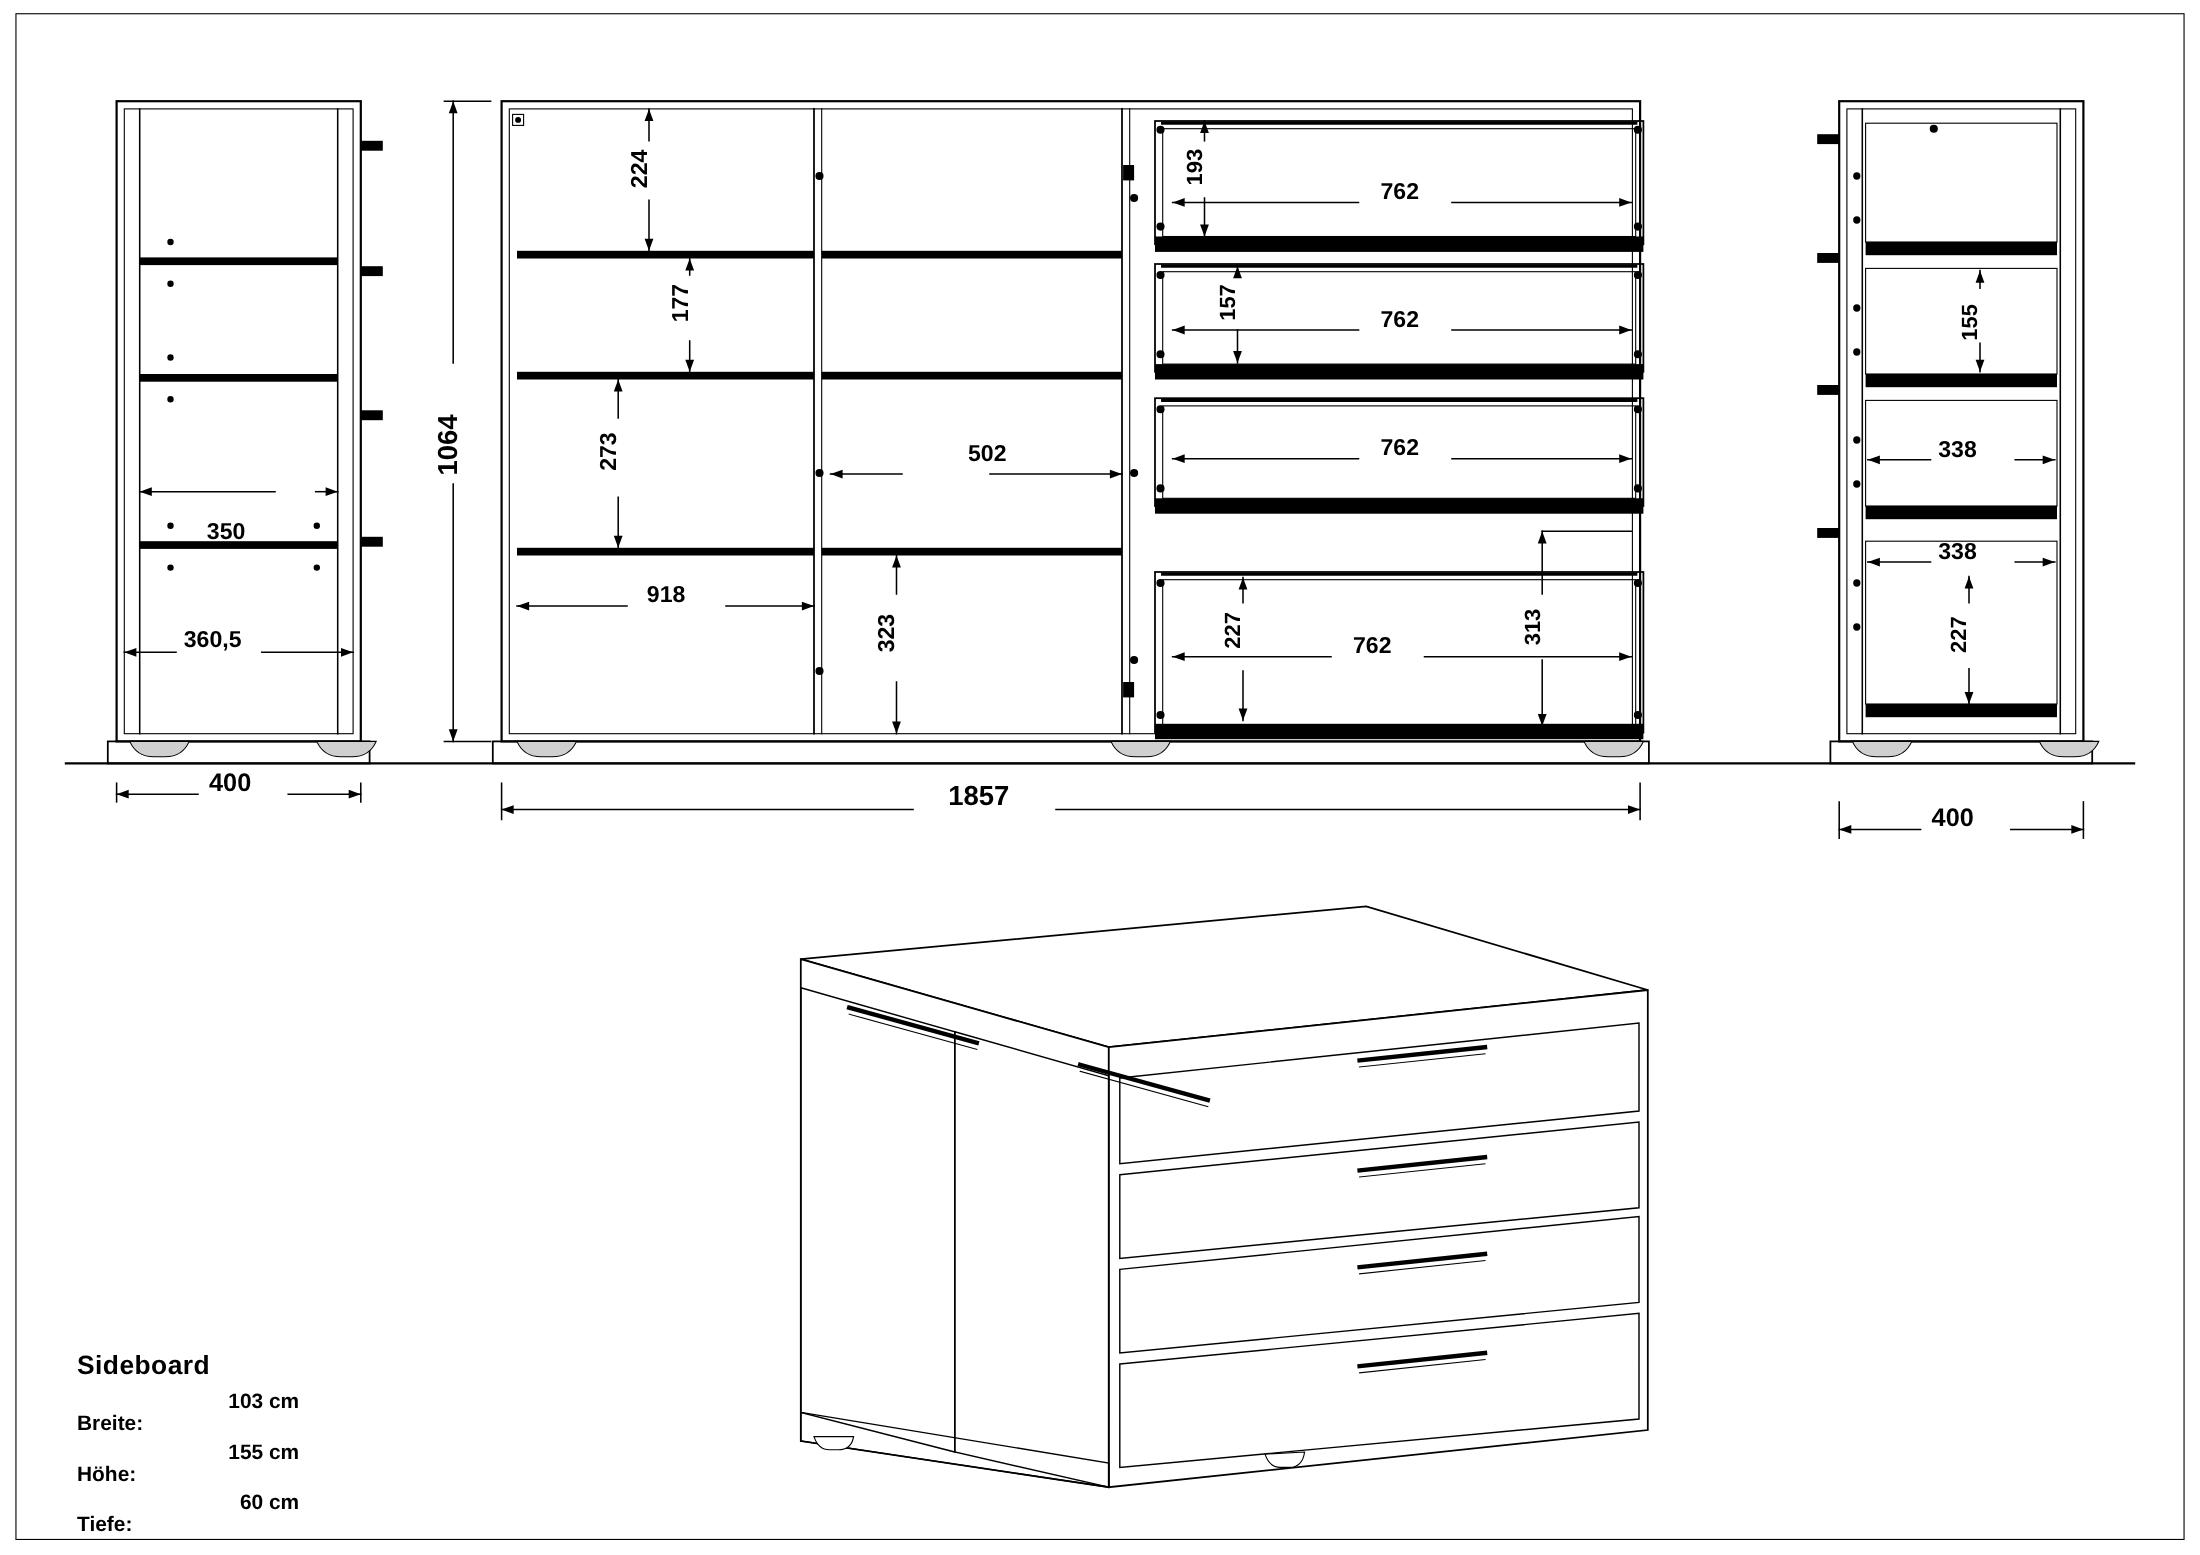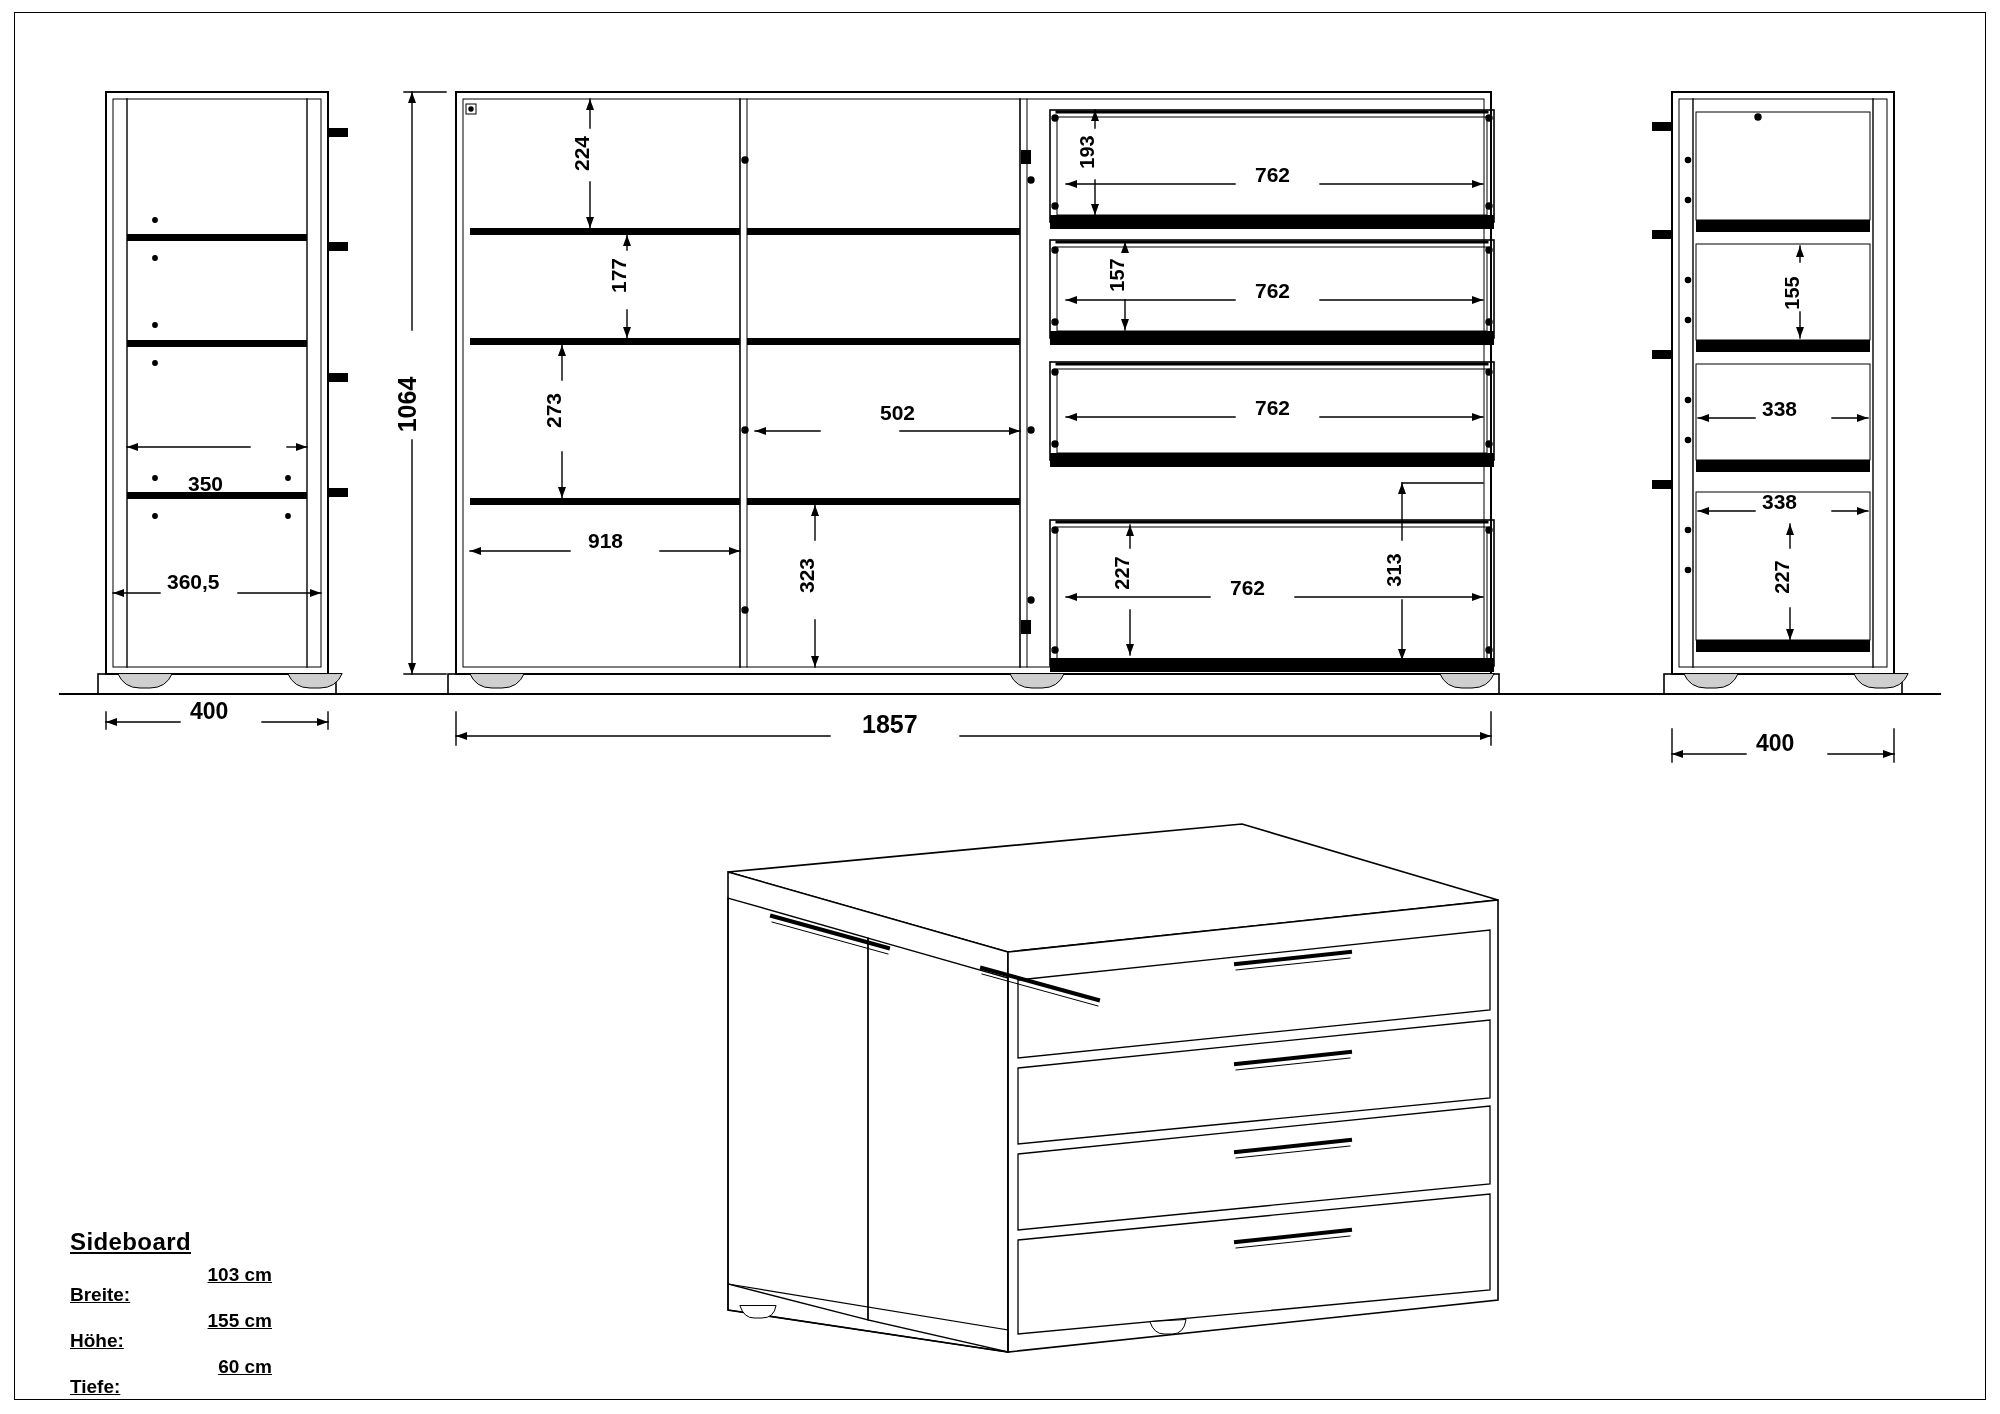--- a/index.html
+++ b/index.html
@@ -45,21 +45,20 @@
     line-height: 1;
   }
   .dim-v {
     transform-origin: 50% 50%;
   }
   .legend {
     position: absolute;
     left: 70px;
     top: 1228px;
     font-family: "Liberation Sans", sans-serif;
-    text-decoration: underline;
   }
   .legend-title {
     font-size: 24px;
     font-weight: bold;
     letter-spacing: 0.4px;
     margin-bottom: 6px;
   }
   .legend-row {
     display: flex;
     font-size: 19px;

